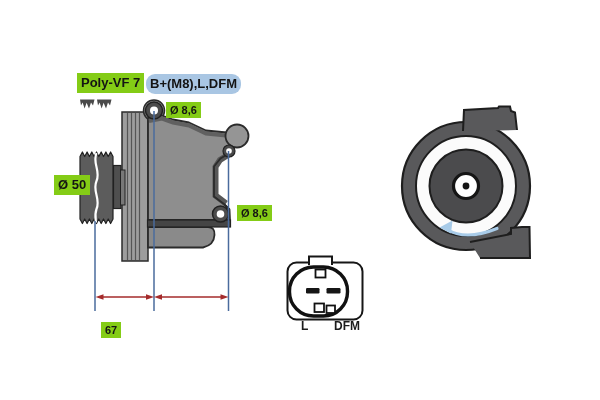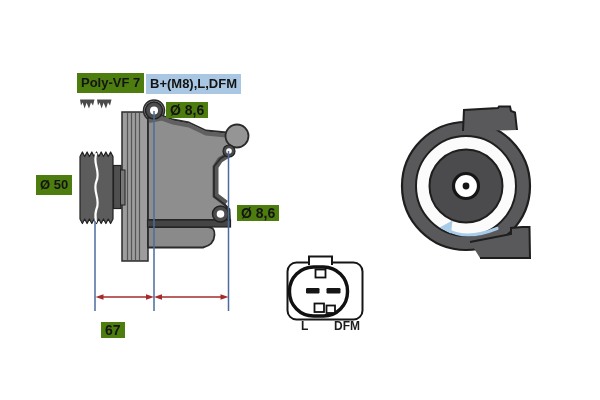--- a/index.html
+++ b/index.html
@@ -4,25 +4,25 @@
 <style>
   html,body{margin:0;padding:0;background:#fff;}
   #stage{
     position:relative;width:600px;height:400px;background:#ffffff;overflow:hidden;
     font-family:"Liberation Sans",sans-serif;
   }
   #drawing{position:absolute;left:0;top:0;}
   .lbl{
     position:absolute;
     font-weight:bold;font-size:13px;line-height:16px;
-    color:#141414;background:#4d7c0f;
+    color:#141414;background:#84cc16;
     padding:2px 4px;white-space:nowrap;
   }
-  .lbl.blue{background:#A9C6E3;}
-  .lbl.small{font-size:14px;line-height:14px;padding:1px 4px;}
+  .lbl.blue{background:#A9C6E3;border-radius:9px;}
+  .lbl.small{font-size:11px;line-height:14px;padding:1px 4px;}
   .pin-lbl{
     position:absolute;font-weight:bold;font-size:12px;line-height:13px;
     color:#1c1c1c;background:transparent;white-space:nowrap;
   }
 </style>
 </head>
 <body>
 
 <div id="stage">
 
@@ -131,21 +131,21 @@
       <rect x="326.5" y="288" width="14" height="5.5" rx="1.2" fill="#161616"></rect>
       <rect x="314.5" y="303.5" width="9.5" height="8.5" fill="#ffffff" stroke="#111111" stroke-width="1.8"></rect>
       <rect x="326.5" y="305.5" width="8.5" height="7.5" fill="#ffffff" stroke="#111111" stroke-width="1.8"></rect>
     </g>
   </svg>
 
   <div class="lbl" style="left:77px;top:73px;">Poly-VF 7</div>
 
   <div class="lbl blue" style="left:146px;top:74px;">B+(M8),L,DFM</div>
 
-  <div class="lbl" style="left:36px;top:175px;">Ø 50</div>
+  <div class="lbl" style="left:54px;top:175px;">Ø 50</div>
 
   <div class="lbl small" style="left:166px;top:102px;">Ø 8,6</div>
 
   <div class="lbl small" style="left:237px;top:205px;">Ø 8,6</div>
 
   <div class="lbl small" style="left:101px;top:322px;">67</div>
 
   <div class="pin-lbl" style="left:301px;top:320px;">L</div>
 
   <div class="pin-lbl" style="left:334px;top:320px;">DFM</div>

